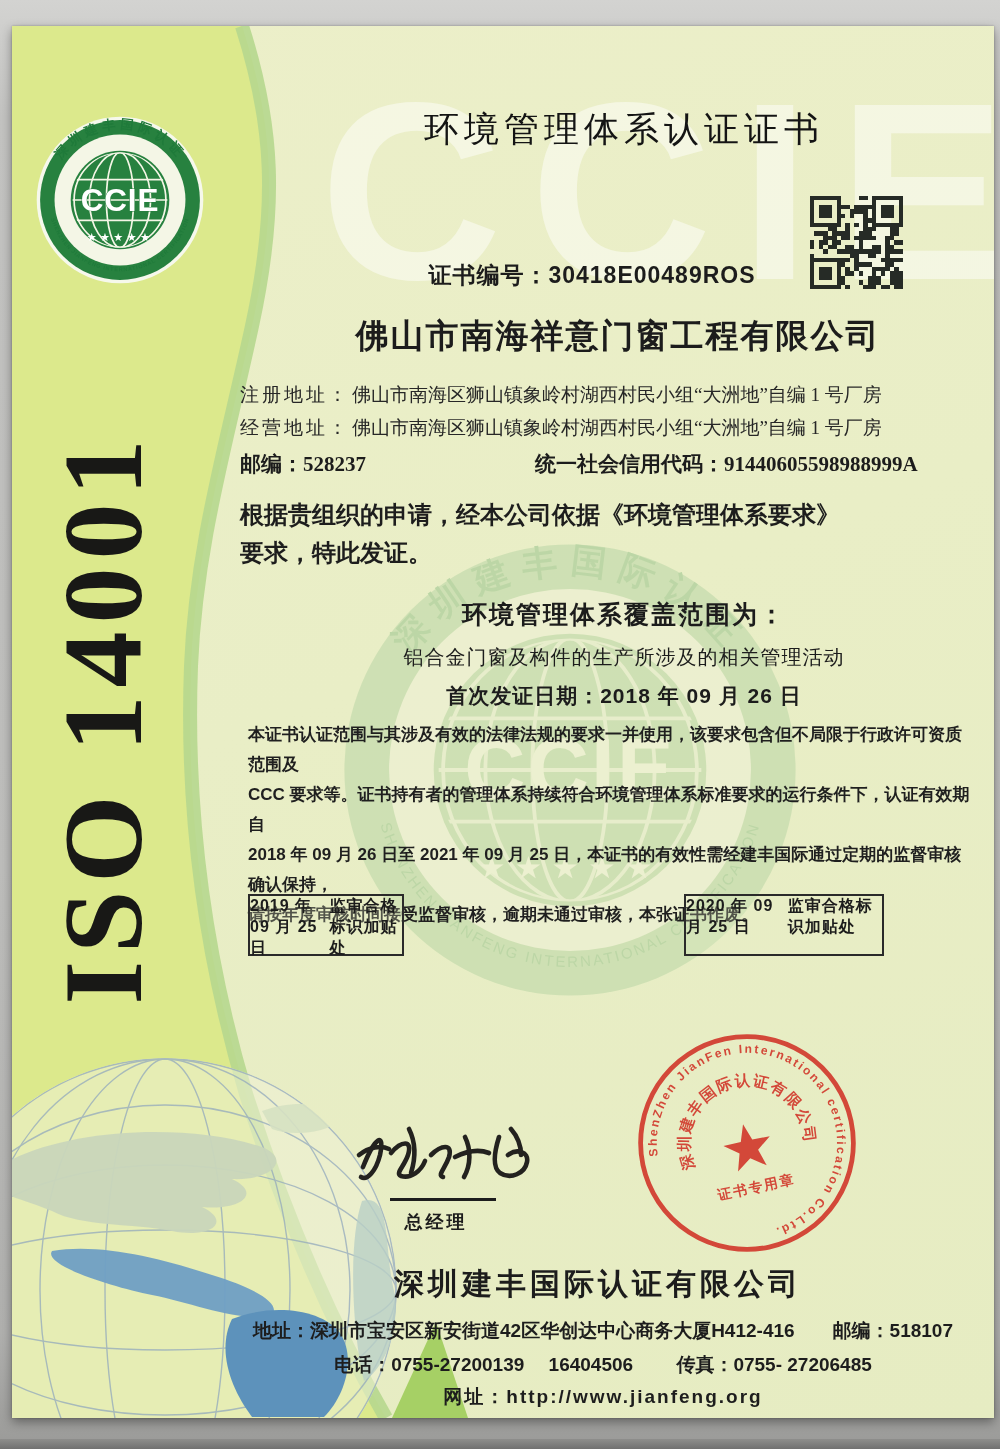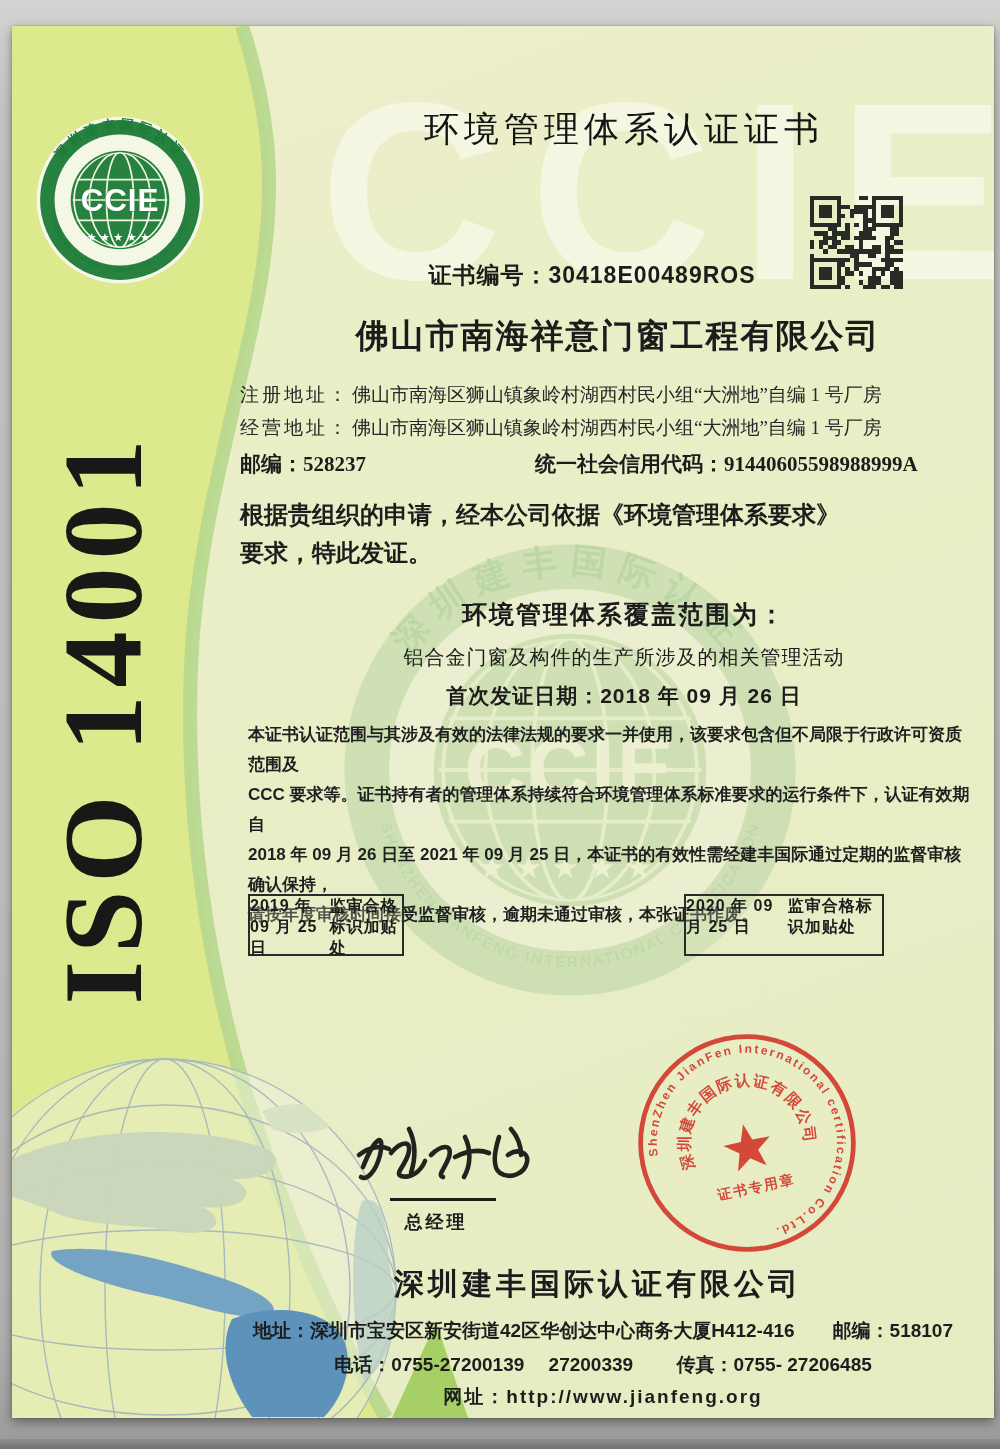--- a/index.html
+++ b/index.html
@@ -480,18 +480,18 @@
     </text>
     <text font-size="16" font-weight="bold" fill="#d23b2e" letter-spacing="2">
       <textPath href="#sealCn" startOffset="50%" text-anchor="middle">深圳建丰国际认证有限公司</textPath>
     </text>
     <polygon fill="#d23b2e" transform="translate(120,126)" points="0,-26 6.11,-8.41 24.73,-8.03 9.89,3.21 15.28,21.03 0,10.4 -15.28,21.03 -9.89,3.21 -24.73,-8.03 -6.11,-8.41"></polygon>
     <text x="120" y="172" font-size="14.5" font-weight="bold" fill="#d23b2e" text-anchor="middle" letter-spacing="2">证书专用章</text>
   </svg>
 
   <div class="abs issuer-name ctr">深圳建丰国际认证有限公司</div>
   <div class="abs issuer-line ctr" style="top:1292px;">地址：深圳市宝安区新安街道42区华创达中心商务大厦H412-416　　邮编：518107</div>
-  <div class="abs issuer-line ctr" style="top:1326px;">电话：0755-27200139　 27200339　　 传真：0755- 27206485</div>
+  <div class="abs issuer-line ctr" style="top:1326px;">电话：0755-27200139　 16404506　　 传真：0755- 27206485</div>
   <div class="abs issuer-line ctr" style="top:1358px;letter-spacing:2px;">网址：http://www.jianfeng.org</div>
 
 </div>
 
 <div class="abs scan-strip"></div>
 
 </body></html>

